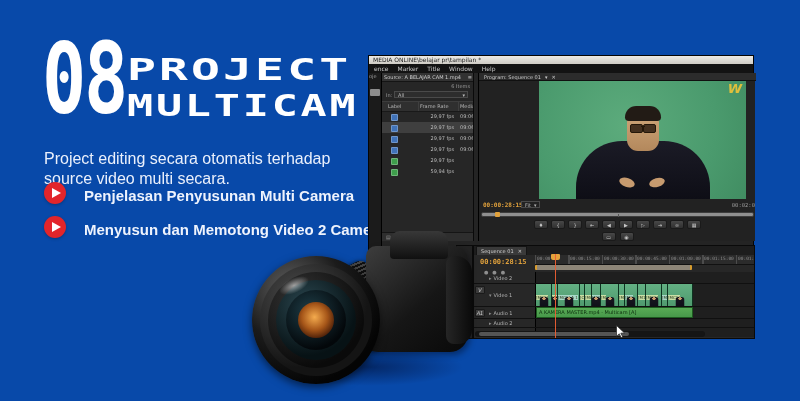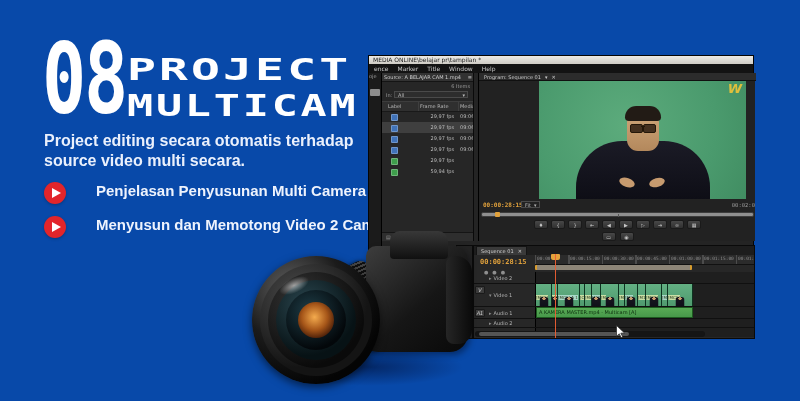--- a/index.html
+++ b/index.html
@@ -1,22 +1,22 @@
 <!DOCTYPE html>
 <html><head>
 <meta charset="utf-8">
 <style>
   html,body{margin:0;padding:0;background:#062e63;}
   .stage{position:relative;width:800px;height:401px;overflow:hidden;background:#0849a9;font-family:"Liberation Sans",sans-serif;}
   .a{position:absolute;}
   
   .hero-number{left:42px;top:30px;font-family:"DejaVu Sans Mono",monospace;font-weight:bold;font-size:98px;line-height:1;color:#fff;letter-spacing:-3px;transform:scaleX(.75);transform-origin:left top;}
   .techno{font-family:"DejaVu Sans Mono",monospace;font-weight:bold;color:#fff;font-size:31px;line-height:1;letter-spacing:2px;transform-origin:left top;white-space:nowrap;}
-  .hero-desc{left:44px;top:131px;width:330px;color:#eaf0fc;font-size:16px;line-height:20px;font-weight:bold;}
-  .bullet{left:44px;display:flex;align-items:flex-start;gap:30px;}
+  .hero-desc{left:44px;top:149px;width:330px;color:#eaf0fc;font-size:16px;line-height:20px;font-weight:normal;}
+  .bullet{left:44px;display:flex;align-items:flex-end;gap:18px;}
   .bullet-icon{width:22px;height:22px;border-radius:50%;background:#e2252b;position:relative;flex:0 0 22px;box-shadow:0 1px 3px rgba(0,0,0,.25);}
   .bullet-icon::after{content:"";position:absolute;left:8px;top:6px;border-left:9px solid #fff;border-top:5px solid transparent;border-bottom:5px solid transparent;}
   .bullet-label{color:#eef3fd;font-size:15px;font-weight:bold;white-space:nowrap;}
   
   .pr{left:368px;top:55px;width:386px;height:283px;background:#242424;border:1px solid #050505;box-sizing:border-box;z-index:1;font-family:"DejaVu Sans",sans-serif;}
   .titlebar{left:0;top:0;width:384px;height:8px;background:linear-gradient(#eceae5,#cfccc5);color:#222;font-size:6px;line-height:8px;padding-left:4px;box-sizing:border-box;white-space:nowrap;overflow:hidden;}
   .menubar{left:0;top:8px;width:384px;height:9px;background:#131313;display:flex;gap:9px;padding-left:5px;box-sizing:border-box;}
   .menubar span{color:#c9c9c9;font-size:6px;line-height:9px;}
   
   .leftstrip{left:0;top:17px;width:12px;height:221px;background:#1b1b1b;border-right:1px solid #000;color:#9a9a9a;font-size:5px;overflow:hidden;}

